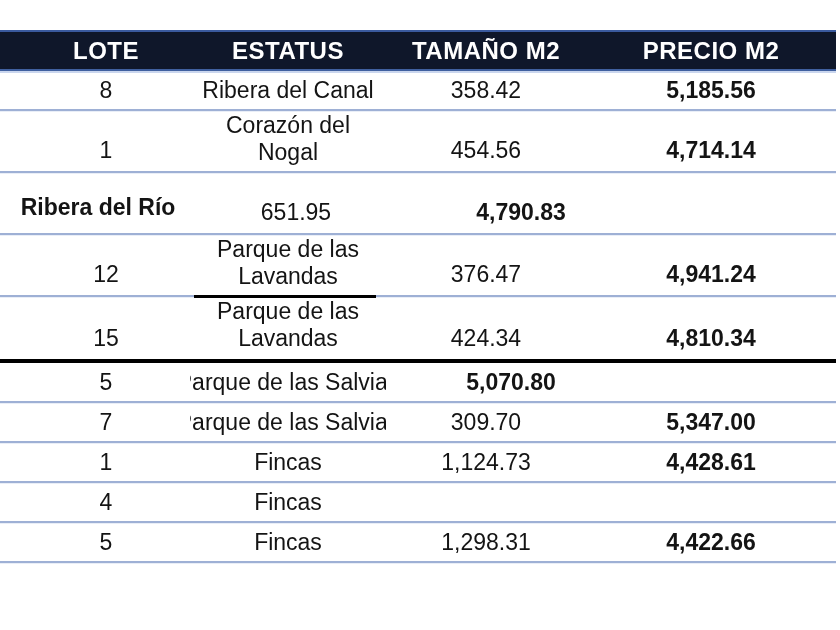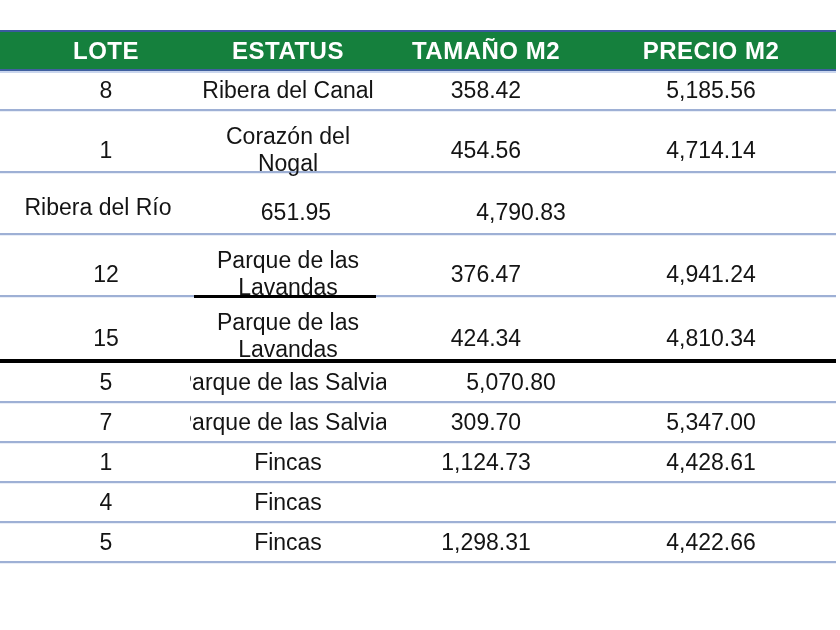--- a/index.html
+++ b/index.html
@@ -5,41 +5,41 @@
   html,body{margin:0;padding:0;}
   body{
     width:840px;height:630px;background:#ffffff;overflow:hidden;
     font-family:"Liberation Sans","DejaVu Sans",sans-serif;color:#141414;
   }
   .table{margin-top:30px;width:836px;}
   .cell{display:flex;justify-content:center;box-sizing:border-box;}
   .c-lote{width:190px;padding-left:22px;}
   .c-estatus{width:196px;}
   .c-tamano{width:200px;}
-  .c-precio{width:250px;}
+  .c-precio{width:250px;font-weight:bold;}
   
   .header-row{
-    display:flex;height:37px;background:#15803d;
+    display:flex;height:37px;background:#0f172a;
     border-top:2px solid #3a5a9e;border-bottom:2px solid #40609f;
     box-shadow:0 2px 0 rgba(196,210,236,0.9);
   }
   .header-row .cell{align-items:center;color:#ffffff;font-weight:bold;font-size:24px;letter-spacing:0.5px;}
   
   .row{
     display:flex;height:38px;font-size:23px;
     border-bottom:2px solid #9eb0d5;box-shadow:0 1px 0 #e9eef7;
   }
   .row .cell{align-items:center;}
   .row .cell span{text-align:center;white-space:pre-line;line-height:27px;}
   .row.tall{height:60px;}
   .row.tall .num{align-items:flex-end;padding-bottom:7px;}
-  .row.tall .c-estatus{align-items:flex-start;padding-top:12px;}
+  .row.tall .c-estatus{align-items:flex-start;padding-top:1px;}
   .row.tall.single-estatus .c-estatus{align-items:flex-end;padding-bottom:12px;}
   .row.xtall{height:62px;border-bottom:4px solid #000000;box-shadow:none;}
-  .row.bold .c-estatus span{font-weight:normal;}
+  .row.bold .c-estatus span{font-weight:bold;}
   .row.clip .c-estatus{overflow:hidden;}
   .row.clip .c-estatus span{white-space:nowrap;}
   .row.underline .c-estatus{position:relative;}
   .row.underline .c-estatus::after{
     content:"";position:absolute;left:4px;right:10px;bottom:-3px;height:3px;background:#000000;
   }
 </style>
 </head>
 <body>
 

